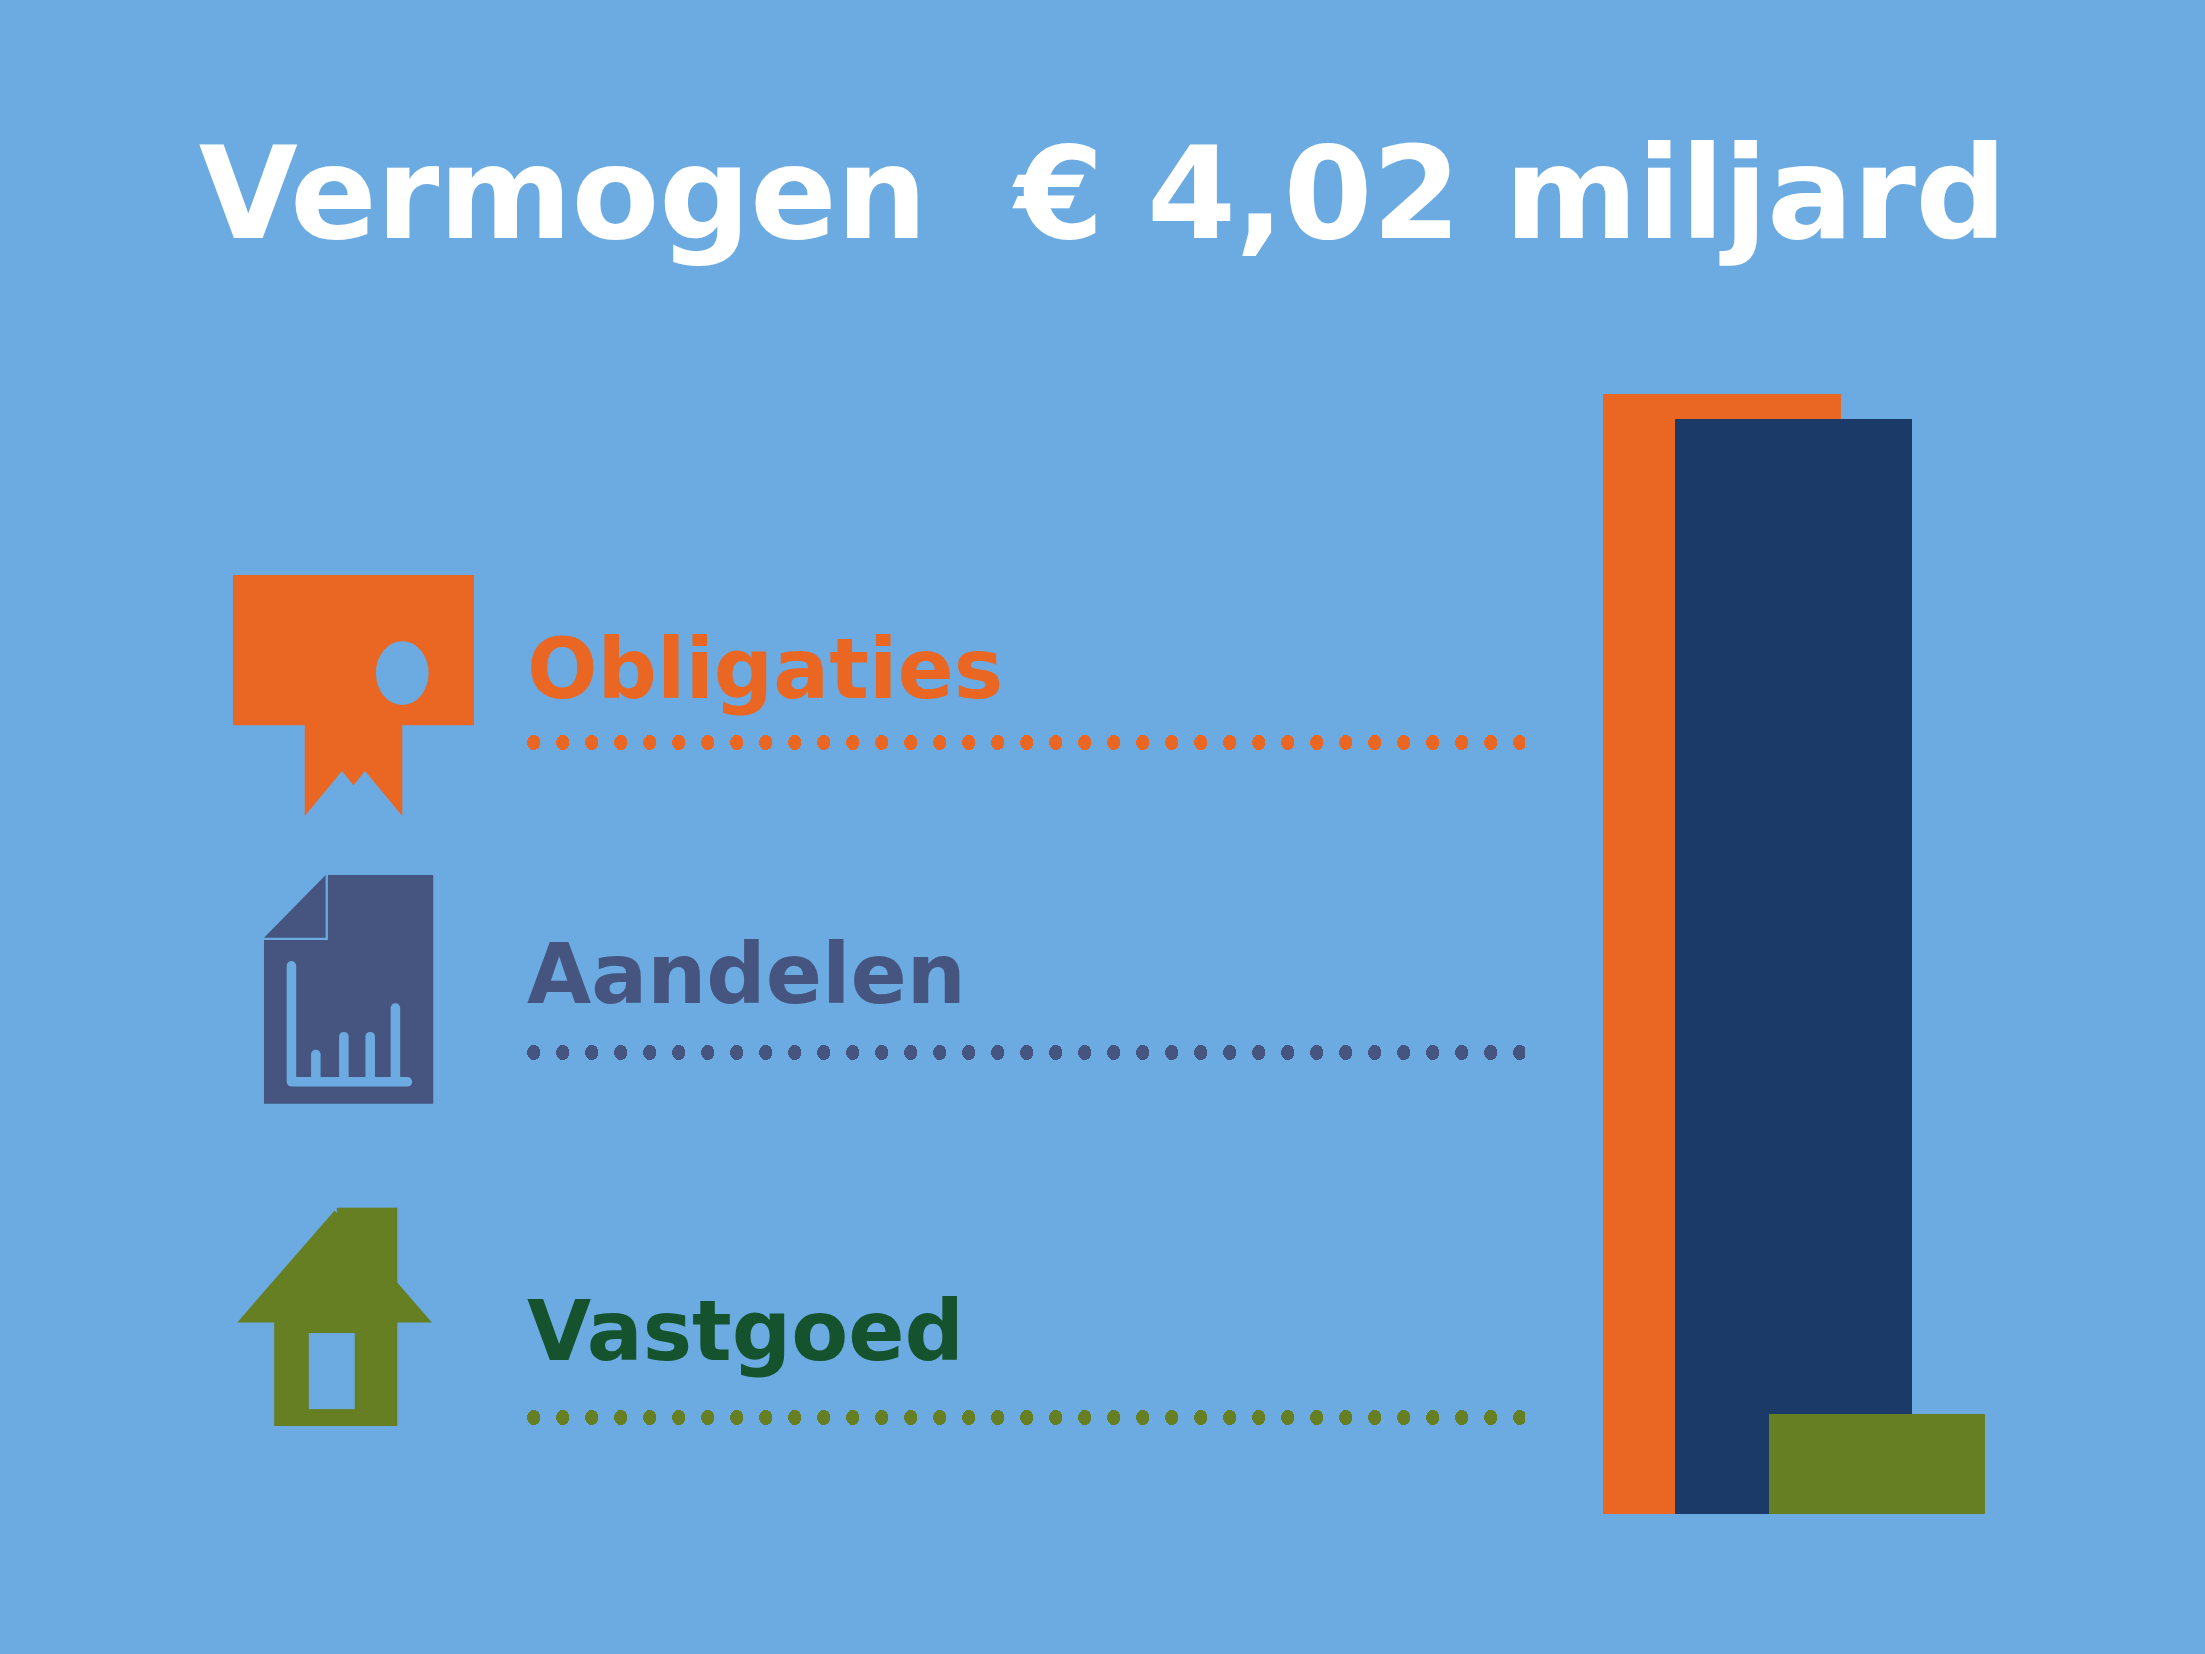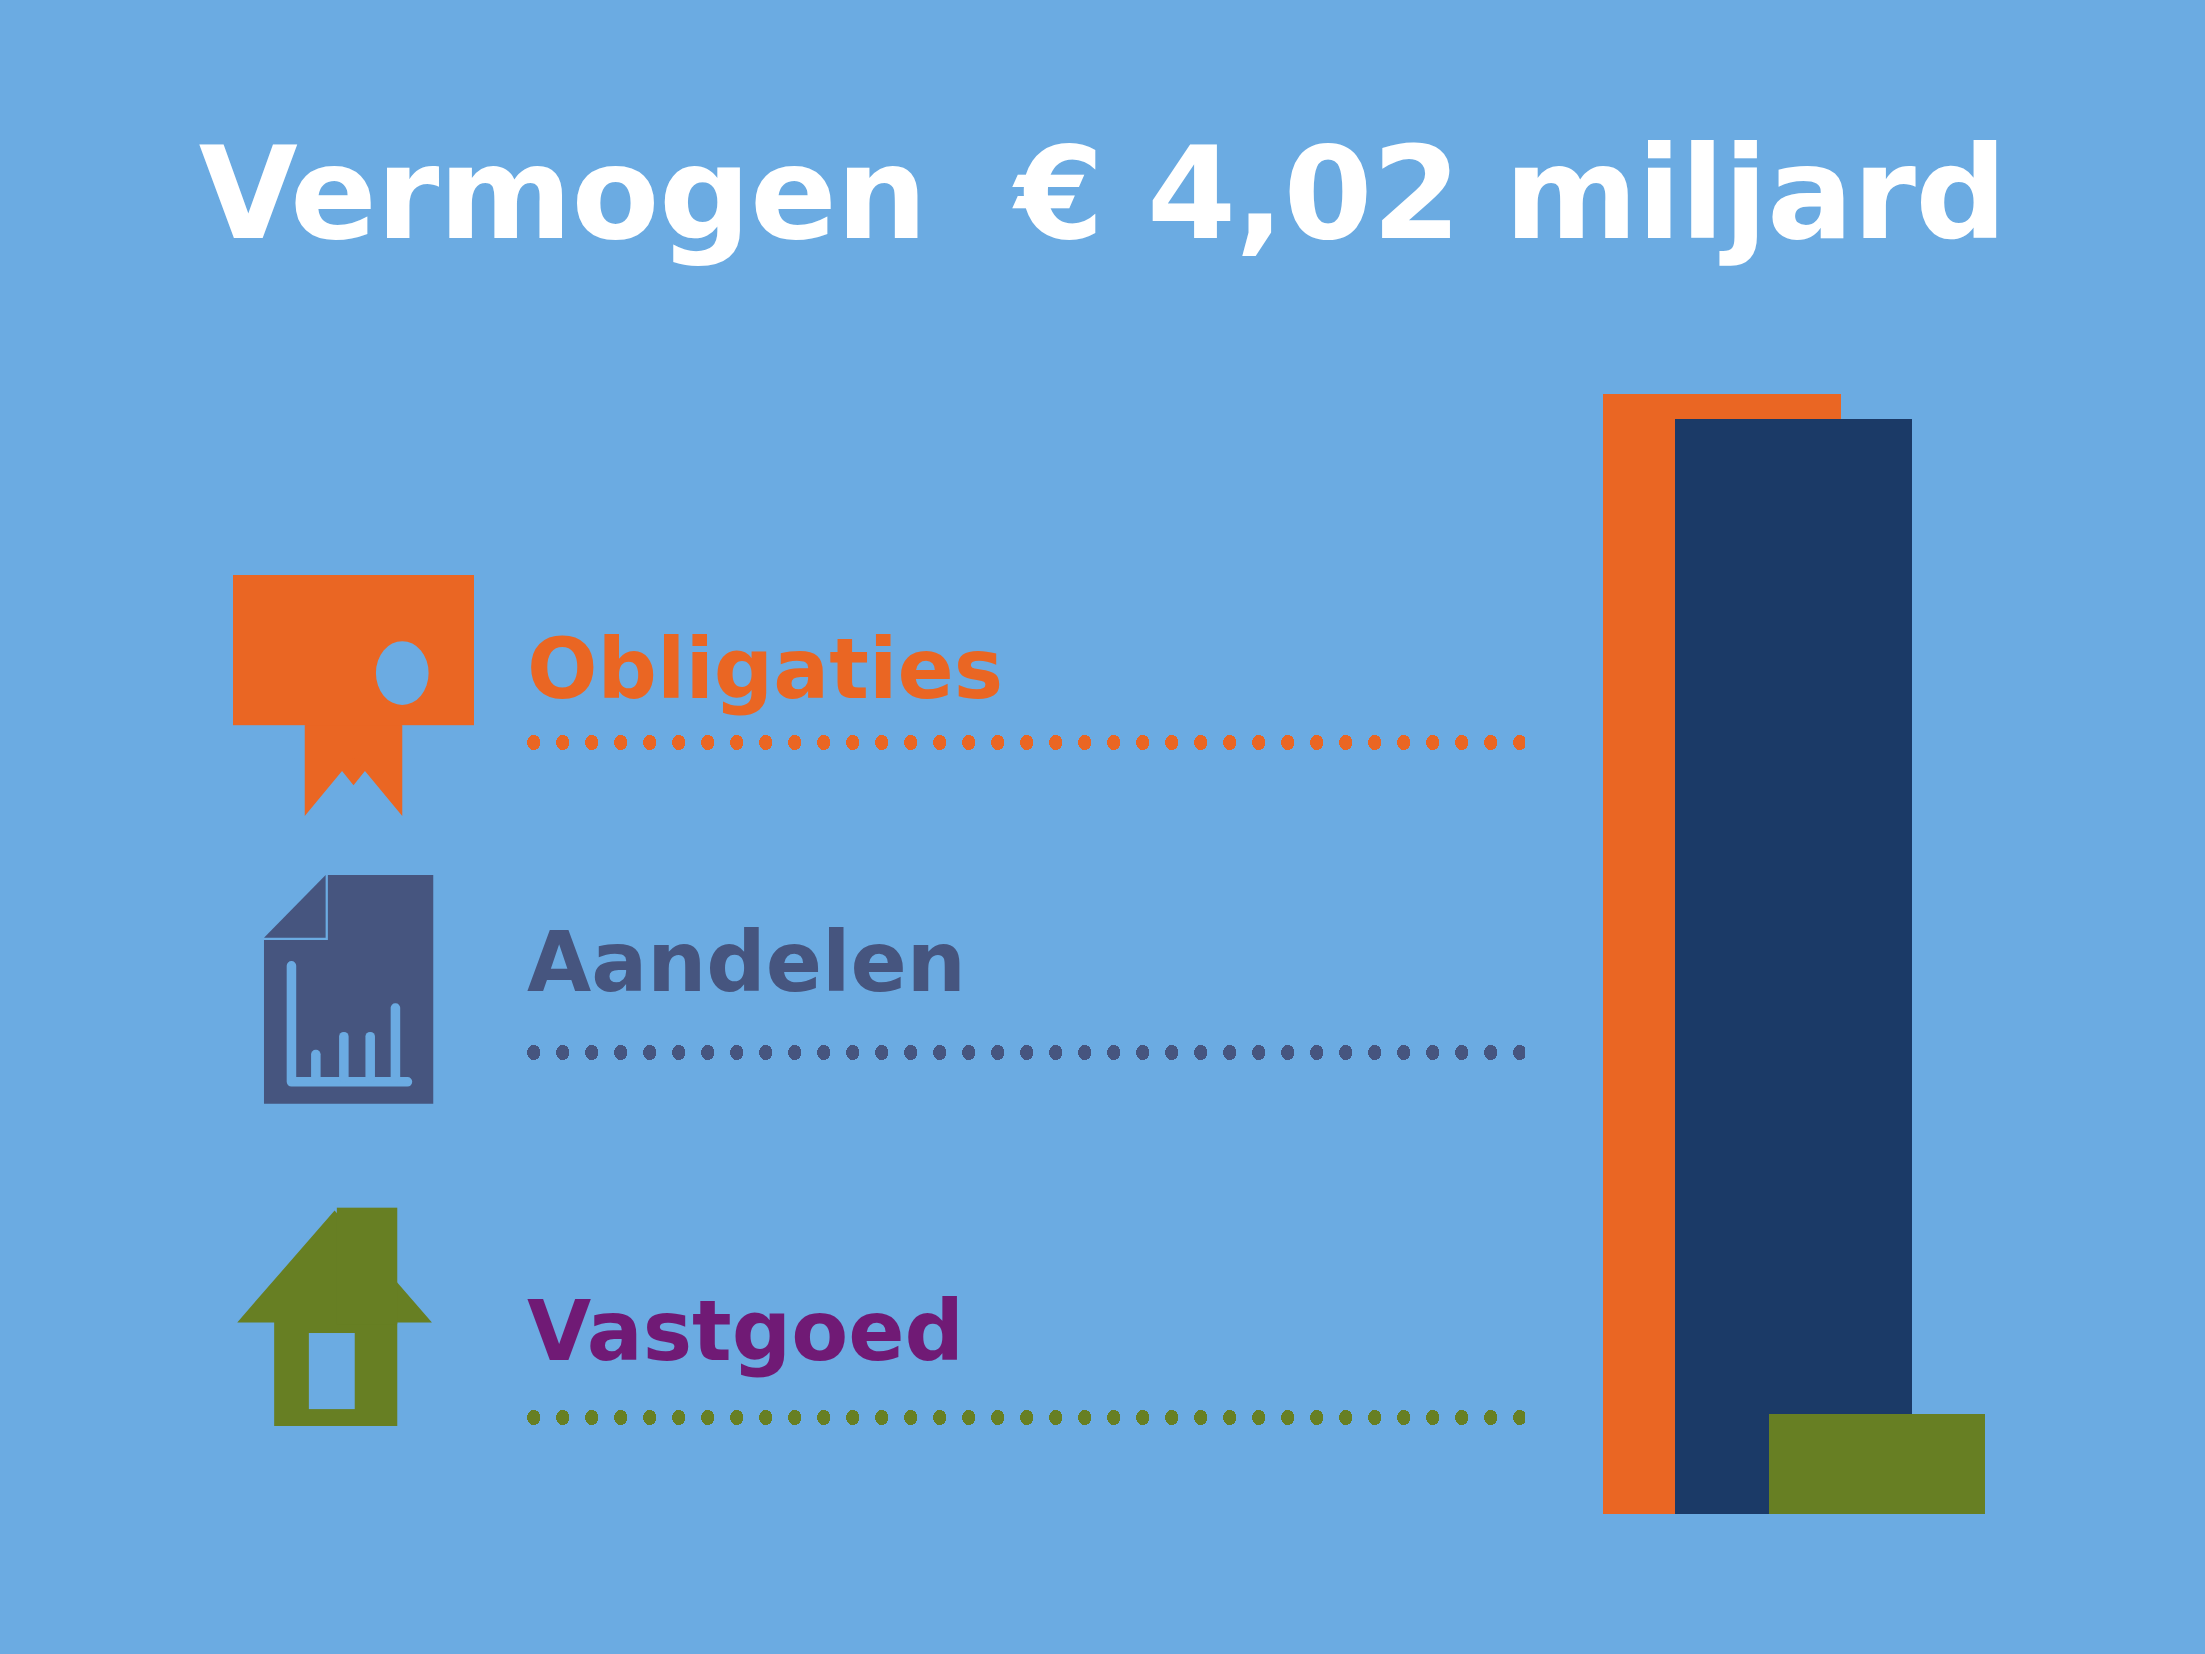--- a/index.html
+++ b/index.html
@@ -39,21 +39,21 @@
 
   .legend-label{
     position:absolute;
     left:527px;
     font-size:83px;
     font-weight:700;
     line-height:1;
     white-space:nowrap;
   }
   .legend-row.r0 .legend-label{top:53px;}
-  .legend-row.r1 .legend-label{top:55px;}
+  .legend-row.r1 .legend-label{top:67px;}
   .legend-row.r2 .legend-label{top:87px;}
 
   .dot-line{
     position:absolute;
     left:527px;
     width:998px;
     height:14.6px;
     background-repeat:repeat-x;
     background-size:29px 14.6px;
     background-position:left center;
@@ -112,21 +112,21 @@
     </div>
 
     <div class="legend-row r2">
       <div class="icon-box">
         <svg viewBox="0 0 420 430" xmlns="http://www.w3.org/2000/svg">
           <path d="M178 13 L4 213 H70 V398 H290 V213 H352 Z" fill="#677F23"></path>
           <rect x="182" y="8" width="108" height="208" fill="#677F23"></rect>
           <rect x="132" y="232" width="82" height="136" fill="#6BABE2"></rect>
         </svg>
       </div>
-      <div class="legend-label" style="color:#701a75">Vastgoed</div>
+      <div class="legend-label" style="color:#14532d">Vastgoed</div>
       <div class="dot-line" style="background-image:radial-gradient(ellipse 6.7px 7.3px at 6.7px 7.3px, #677F23 0, #677F23 99%, rgba(0,0,0,0) 100%);"></div>
     </div>
 
   </div>
 
   <div class="chart">
     <div class="bar bar-bonds" style="background:#EA6623"></div>
     <div class="bar bar-stocks" style="background:#1B3A67"></div>
     <div class="bar bar-realest" style="background:#677F23"></div>
   </div>

